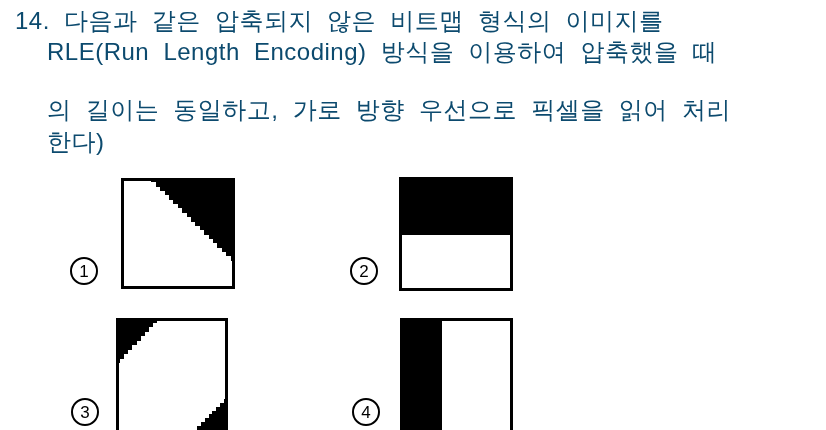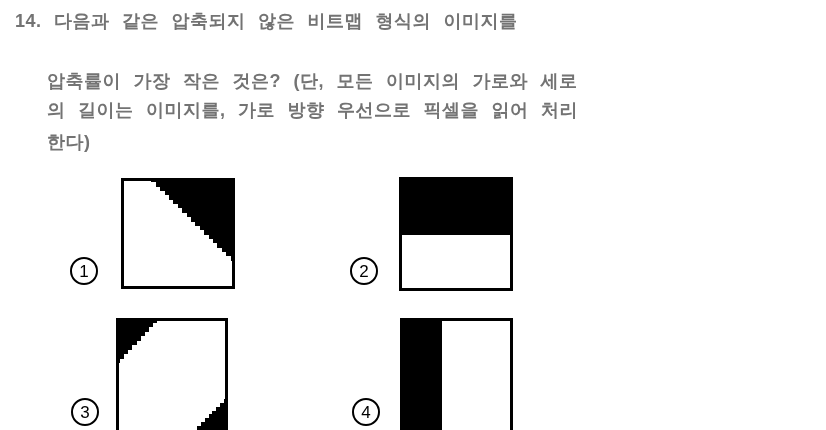--- a/index.html
+++ b/index.html
@@ -2,22 +2,22 @@
 <html><head>
 <meta charset="utf-8">
 <style>
   html,body{margin:0;padding:0;}
   body{
     width:826px;height:430px;overflow:hidden;background:#ffffff;
     font-family:"Liberation Sans","DejaVu Sans",sans-serif;
   }
   .canvas{position:relative;width:826px;height:430px;background:#ffffff;}
   .qline{
-    position:absolute;white-space:nowrap;color:#737373;
-    font-size:18px;line-height:22px;letter-spacing:0.5px;word-spacing:7px;font-weight:bold;
+    position:absolute;white-space:nowrap;color:#0c4a6e;
+    font-size:24px;line-height:22px;letter-spacing:0.5px;word-spacing:7px;
   }
   .qline-1{left:15px;top:10px;}
   .qline-2{left:47px;top:41px;}
   .qline-3{left:47px;top:70px;}
   .qline-4{left:47px;top:99px;}
   .qline-5{left:47px;top:131px;}
   .marker{
     position:absolute;width:24px;height:24px;border:2px solid #000;border-radius:50%;
     display:flex;align-items:center;justify-content:center;
     font-size:17px;line-height:1;color:#000;background:#fff;
@@ -32,22 +32,22 @@
   .figure-2{left:399px;top:177px;}
   .figure-3{left:116px;top:318px;}
   .figure-4{left:400px;top:318px;}
 </style>
 </head>
 <body>
 
 <div class="canvas">
 
   <div class="qline qline-1"><span>14.</span> <span>다음과 같은 압축되지 않은 비트맵 형식의 이미지를</span></div>
-  <div class="qline qline-3">압축률이 가장 작은 것은? (단, 모든 이미지의 가로와 세로</div>
-  <div class="qline qline-4">의 길이는 이미지를, 가로 방향 우선으로 픽셀을 읽어 처리</div>
+  <div class="qline qline-2">RLE(Run Length Encoding) 방식을 이용하여 압축했을 때</div>
+  <div class="qline qline-4">의 길이는 동일하고, 가로 방향 우선으로 픽셀을 읽어 처리</div>
   <div class="qline qline-5">한다)</div>
 
   <div class="marker marker-1">
       <span>1</span>
     </div>
   <div class="marker marker-2">
       <span>2</span>
     </div>
   <div class="marker marker-3">
       <span>3</span>

